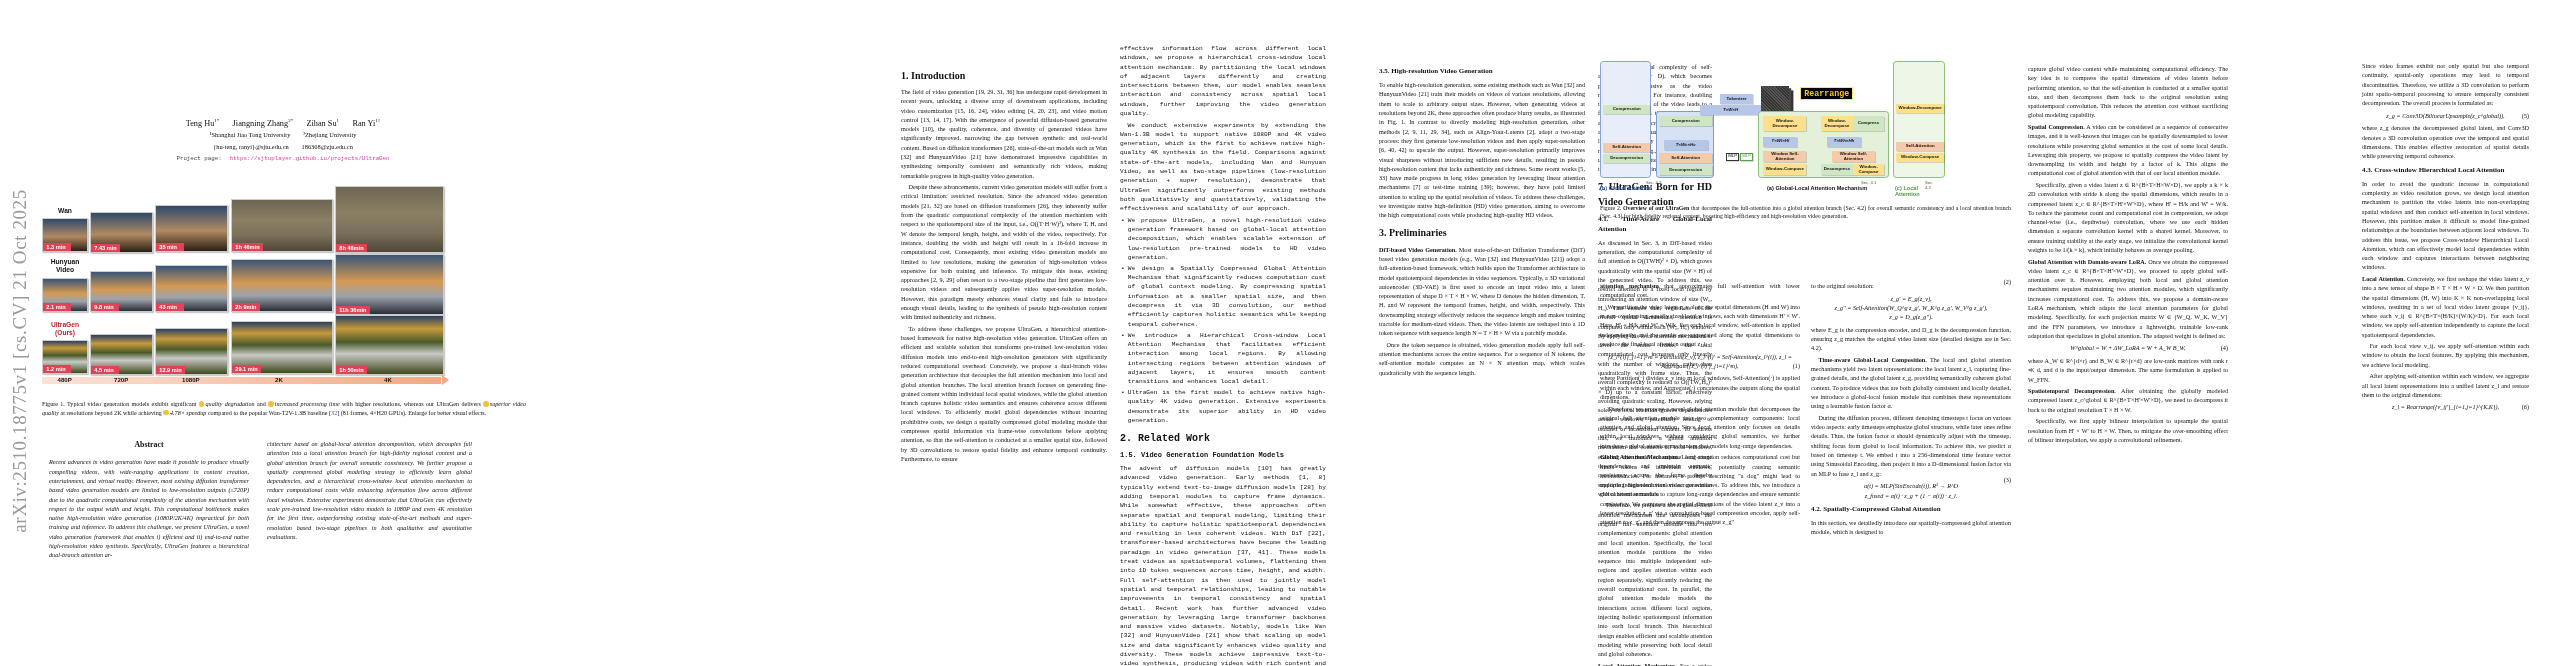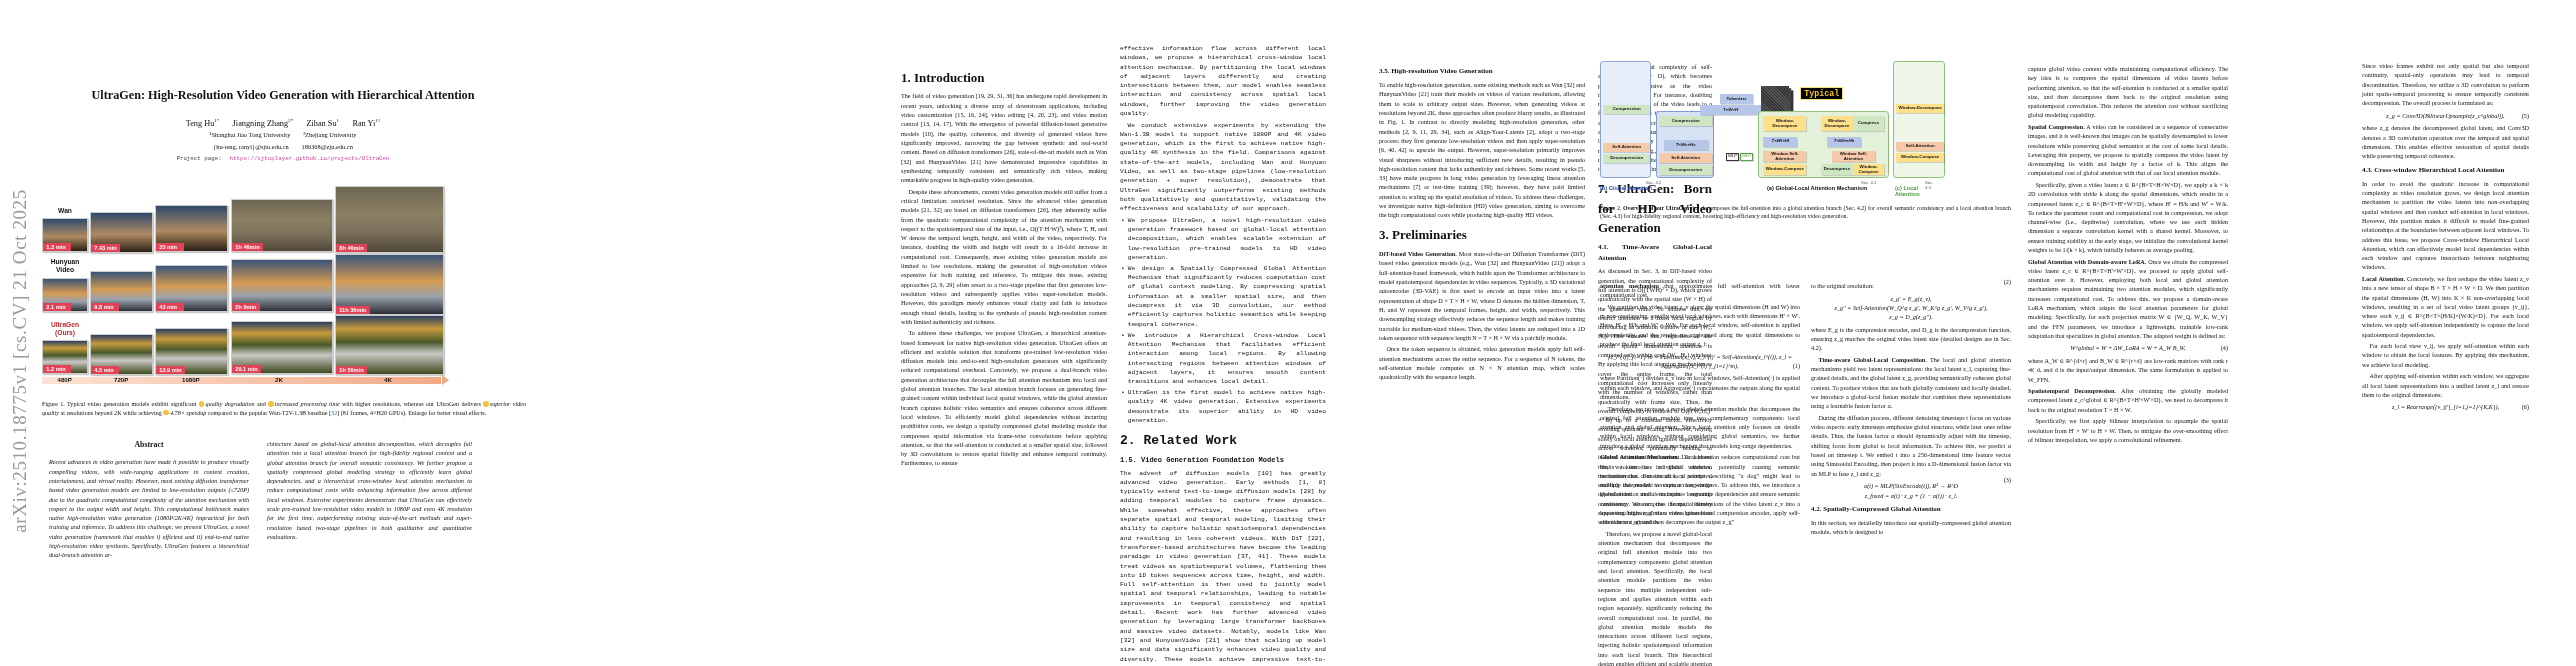--- a/index.html
+++ b/index.html
@@ -38,21 +38,21 @@
 
   .fig1cap { position: absolute; top: 400px; left: 42px; width: 484px; font-size: 6.1px; line-height: 1.45; text-align: justify; }
   .fig1cap .emo { display: inline-block; width: 5.6px; height: 5.6px; border-radius: 50%; background: #f4c23a; vertical-align: -0.6px; margin-right: 1.1px; }
   .cite { color: #2b6cb0; }
 
   .col { position: absolute; font-size: 6.2px; line-height: 1.5; text-align: justify; }
   .col p { margin-bottom: 2.2px; }
   .col p.ind { text-indent: 1.2em; }
   .abs-title { text-align: center; font-weight: bold; font-size: 7.8px; margin-bottom: 6.7px; }
   .abstract { font-style: italic; }
-  h2 { font-size: 13px; font-weight: bold; margin: 5.6px 0 4.4px; }
+  h2 { font-size: 10px; font-weight: bold; margin: 5.6px 0 4.4px; }
   h3 { font-size: 7px; font-weight: bold; margin: 4.4px 0 3.3px; }
   .bullets { list-style: none; padding-left: 7.8px; }
   .bullets li { position: relative; margin-bottom: 1.7px; }
   .bullets li::before { content: "•"; position: absolute; left: -6.7px; }
 
   .eq { text-align: center; font-style: italic; margin: 3.3px 0; position: relative; }
   .eq .num { position: absolute; right: 0; font-style: normal; }
 
   
   .fig2 { position: absolute; top: 61px; left: 489px; width: 333px; height: 136px; font-family: "Liberation Sans", sans-serif; font-size: 5px; }
@@ -65,21 +65,20 @@
   .fig2cap { position: absolute; top: 217px; left: 489px; width: 356px; font-size: 5.8px; line-height: 1.45; text-align: justify; }
 </style>
 </head>
 <body>
 
 <div class="page p1">
   <div class="arxiv-stamp">
     <span>arXiv:2510.18775v1  [cs.CV]  21 Oct 2025</span>
   </div>
 
-  <div class="title">UltraGen: High-Resolution Video Generation with Hierarchical Attention</div>
 
   <div class="authors">
     <span class="au"><span>Teng Hu</span><sup>1*</sup></span>
     <span class="au"><span>Jiangning Zhang</span><sup>2*</sup></span>
     <span class="au"><span>Zihan Su</span><sup>1</sup></span>
     <span class="au"><span>Ran Yi</span><sup>1†</sup></span>
   </div>
   <div class="affil">
     <span>¹Shanghai Jiao Tong University</span>
     <span>²Zhejiang University</span>
@@ -216,21 +215,21 @@
     </div>
     <div class="f2box" style="left:56px;top:50px;width:58px;height:67px;background:#d7e2f5;border:0.6px solid #7f9bd4;">
       <div class="f2blk blk-green" style="left:2.2px;top:4.4px;width:53px;height:10px;">Compression</div>
       <div class="f2blk blk-blue" style="left:6.7px;top:28px;width:44px;height:10px;font-style:italic;">T×Wc×Hc</div>
       <div class="f2blk blk-orange" style="left:2.2px;top:41px;width:53px;height:10px;">Self-Attention</div>
       <div class="f2blk blk-green" style="left:2.2px;top:53px;width:53px;height:10px;">Decompression</div>
     </div>
     <div class="f2blk blk-blue" style="left:120px;top:33px;width:33px;height:10px;">Tokenizer</div>
     <div class="f2blk blk-blue" style="left:100px;top:44px;width:61px;height:10px;font-style:italic;">T×W×H</div>
     <div style="position:absolute;left:161px;top:25px;width:28px;height:27px;background:repeating-linear-gradient(45deg,#333 0 1.1px,#555 1.1px 2.2px);box-shadow:2.2px 2.2px 0 #444,4.4px 4.4px 0 #333;"></div>
-    <div class="ultragen-logo" style="left:200px;top:25.6px;">Typical</div>
+    <div class="ultragen-logo" style="left:200px;top:25.6px;">Rearrange</div>
     <div class="f2blk" style="left:126px;top:92px;width:13.3px;height:7.8px;border:0.6px solid #333;background:#fff;font-weight:normal;">MLP</div>
     <div class="f2blk" style="left:140px;top:92px;width:13.3px;height:7.8px;border:0.6px solid #5aa04a;background:#fff;color:#5aa04a;font-weight:normal;">MLP</div>
     <div class="f2box" style="left:158px;top:50px;width:131px;height:67px;background:#e3f0da;border:0.6px solid #8fc07a;">
       <div class="f2blk blk-yellow" style="left:4.4px;top:4.4px;width:43px;height:14.5px;">Window-Decompose</div>
       <div class="f2blk blk-yellow" style="left:62px;top:4.4px;width:32px;height:14.5px;">Window-Decompose</div>
       <div class="f2blk blk-green" style="left:94px;top:4.4px;width:31px;height:14.5px;">Compress</div>
       <div class="f2blk blk-blue" style="left:4.4px;top:24.5px;width:34px;height:10px;font-style:italic;">T×Wl×Hl</div>
       <div class="f2blk blk-blue" style="left:68px;top:24.5px;width:34px;height:10px;font-style:italic;">T×Wh×Hh</div>
       <div class="f2blk blk-orange" style="left:4.4px;top:39px;width:43px;height:11px;">Window Self-Attention</div>
       <div class="f2blk blk-orange" style="left:73px;top:39px;width:43px;height:11px;">Window Self-Attention</div>

